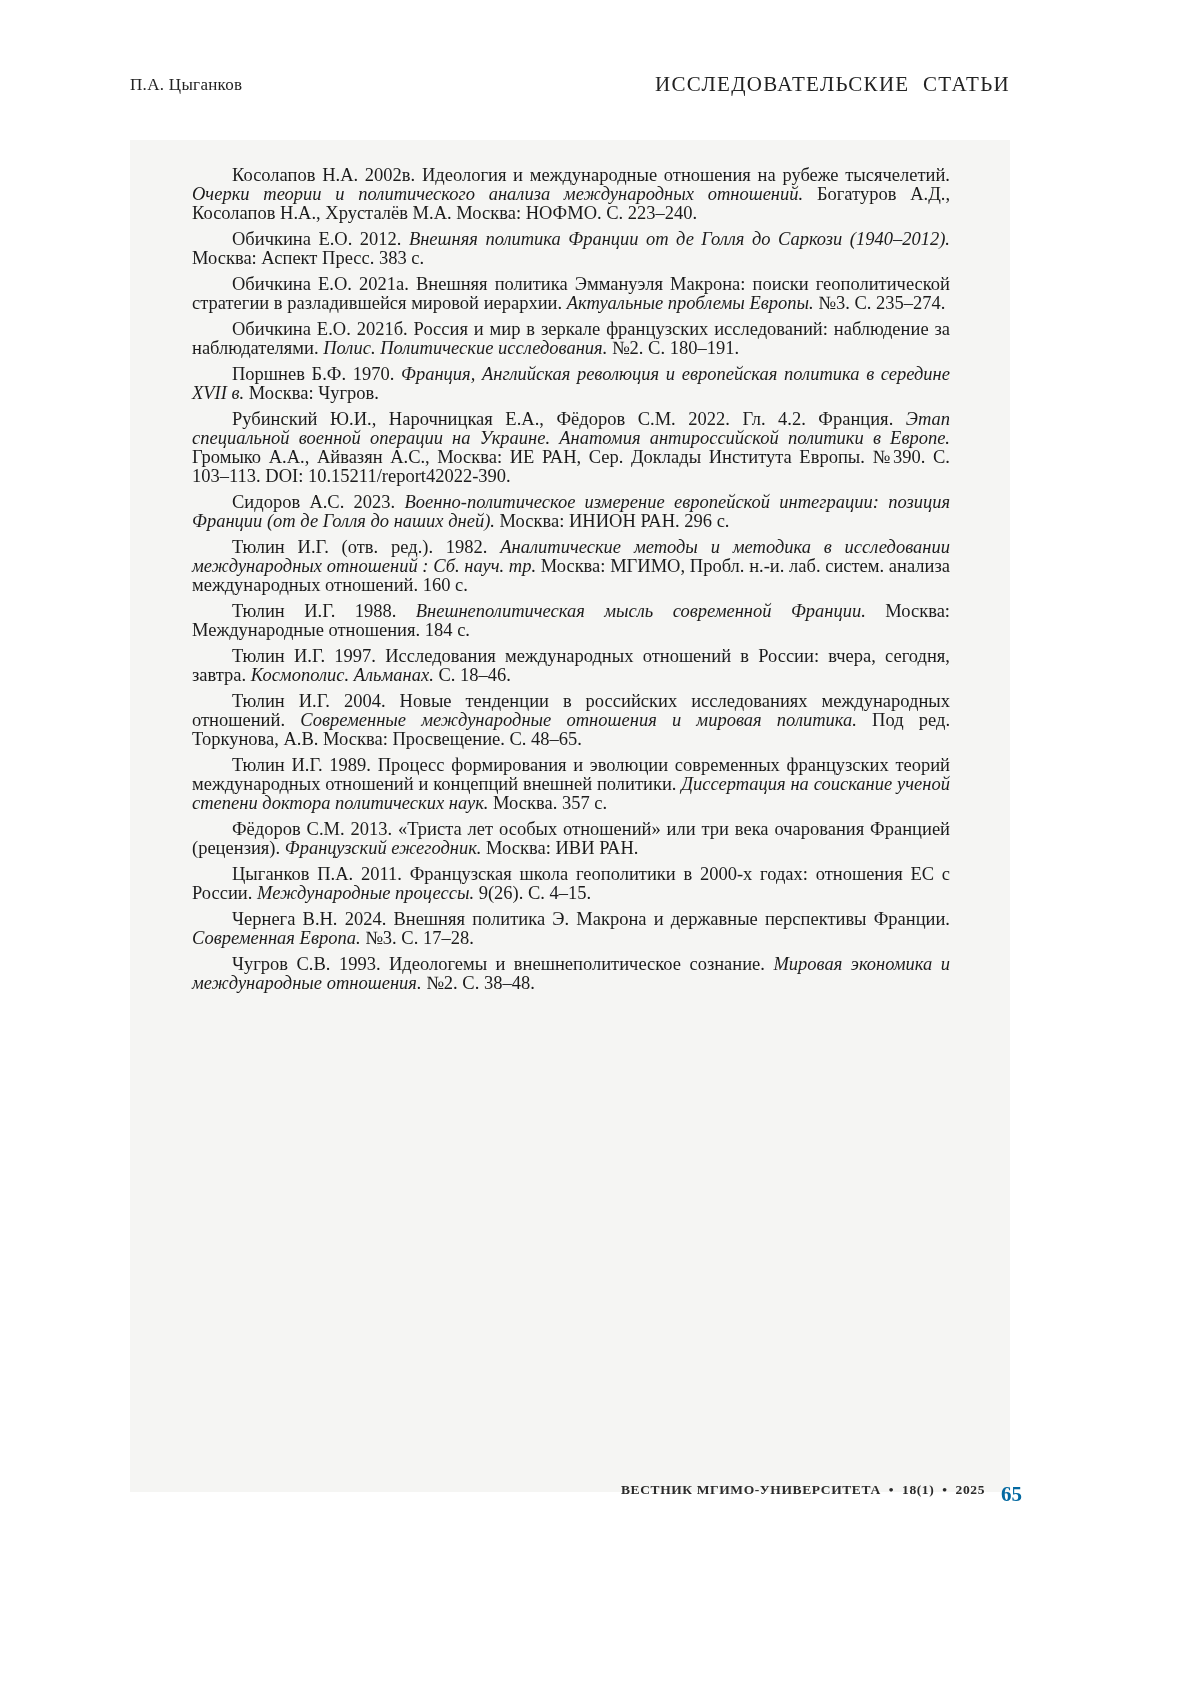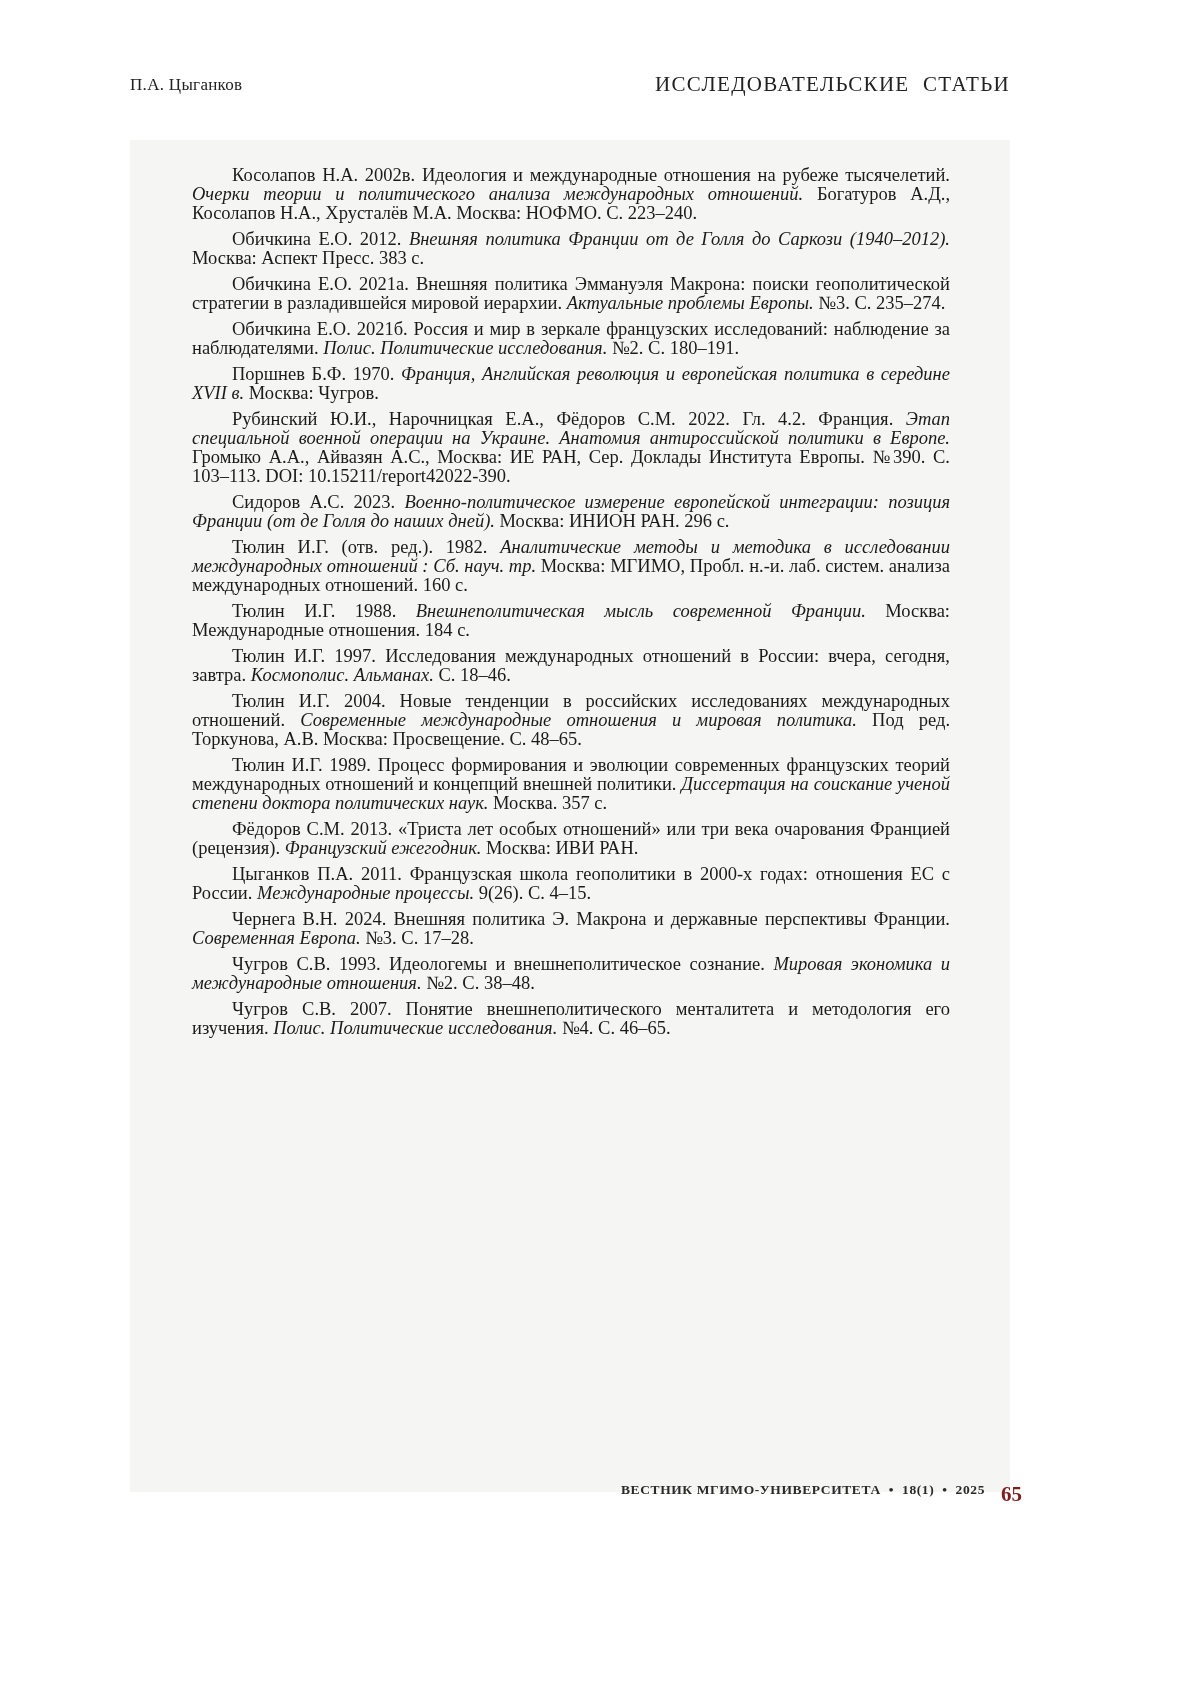--- a/index.html
+++ b/index.html
@@ -73,21 +73,21 @@
     font-size: 13.5px;
     font-weight: bold;
     letter-spacing: 0.6px;
     color: #2a2a2a;
     white-space: nowrap;
   }
   .footer-line span { padding: 0 2px; }
   .footer-page {
     font-size: 21px;
     font-weight: bold;
-    color: #7f1d1d;
+    color: #0369a1;
     margin-left: 14px;
   }
 </style>
 </head>
 <body>
 
 <div class="header">
   <span class="header-author">П.А. Цыганков</span>
   <span class="header-section">ИССЛЕДОВАТЕЛЬСКИЕ СТАТЬИ</span>
 </div>
@@ -103,21 +103,20 @@
       <p class="ref"><span>Сидоров А.С. 2023. </span><em>Военно-политическое измерение европейской интеграции: позиция Франции (от де Голля до наших дней).</em><span> Москва: ИНИОН РАН. 296 с.</span></p>
       <p class="ref"><span>Тюлин И.Г. (отв. ред.). 1982. </span><em>Аналитические методы и методика в исследовании международных отношений : Сб. науч. тр.</em><span> Москва: МГИМО, Пробл. н.-и. лаб. систем. анализа международных отношений. 160 с.</span></p>
       <p class="ref"><span>Тюлин И.Г. 1988. </span><em>Внешнеполитическая мысль современной Франции.</em><span> Москва: Международные отношения. 184 с.</span></p>
       <p class="ref"><span>Тюлин И.Г. 1997. Исследования международных отношений в России: вчера, сегодня, завтра. </span><em>Космополис. Альманах.</em><span> С. 18–46.</span></p>
       <p class="ref"><span>Тюлин И.Г. 2004. Новые тенденции в российских исследованиях международных отношений. </span><em>Современные международные отношения и мировая политика.</em><span> Под ред. Торкунова, А.В. Москва: Просвещение. С. 48–65.</span></p>
       <p class="ref"><span>Тюлин И.Г. 1989. Процесс формирования и эволюции современных французских теорий международных отношений и концепций внешней политики. </span><em>Диссертация на соискание ученой степени доктора политических наук.</em><span> Москва. 357 с.</span></p>
       <p class="ref"><span>Фёдоров С.М. 2013. «Триста лет особых отношений» или три века очарования Францией (рецензия). </span><em>Французский ежегодник.</em><span> Москва: ИВИ РАН.</span></p>
       <p class="ref"><span>Цыганков П.А. 2011. Французская школа геополитики в 2000-х годах: отношения ЕС с России. </span><em>Международные процессы.</em><span> 9(26). С. 4–15.</span></p>
       <p class="ref"><span>Чернега В.Н. 2024. Внешняя политика Э. Макрона и державные перспективы Франции. </span><em>Современная Европа.</em><span> №3. С. 17–28.</span></p>
       <p class="ref"><span>Чугров С.В. 1993. Идеологемы и внешнеполитическое сознание. </span><em>Мировая экономика и международные отношения.</em><span> №2. С. 38–48.</span></p>
-      <p class="ref"><span>Чугров С.В. 2007. Понятие внешнеполитического менталитета и методология его изучения. </span><em>Полис. Политические исследования.</em><span> №4. С. 46–65.</span></p>
     </div>
 </div>
 
 <div class="footer">
   <span class="footer-line">
     <span>ВЕСТНИК МГИМО-УНИВЕРСИТЕТА</span>
     <span>•</span>
     <span>18(1)</span>
     <span>•</span>
     <span>2025</span>

